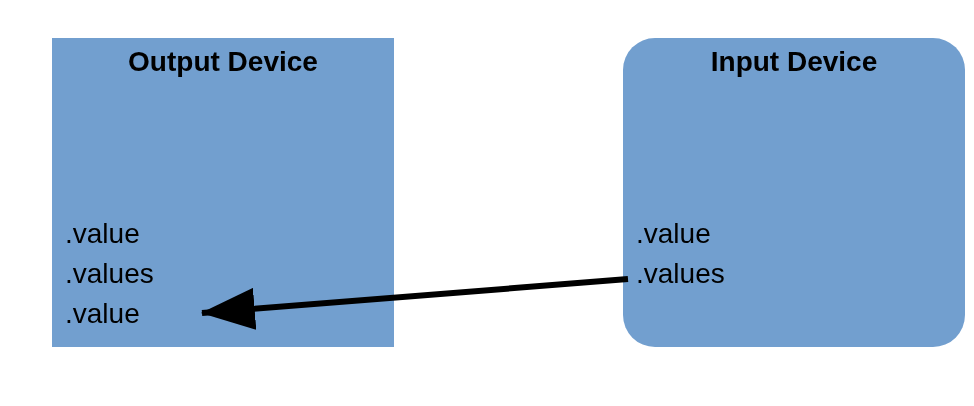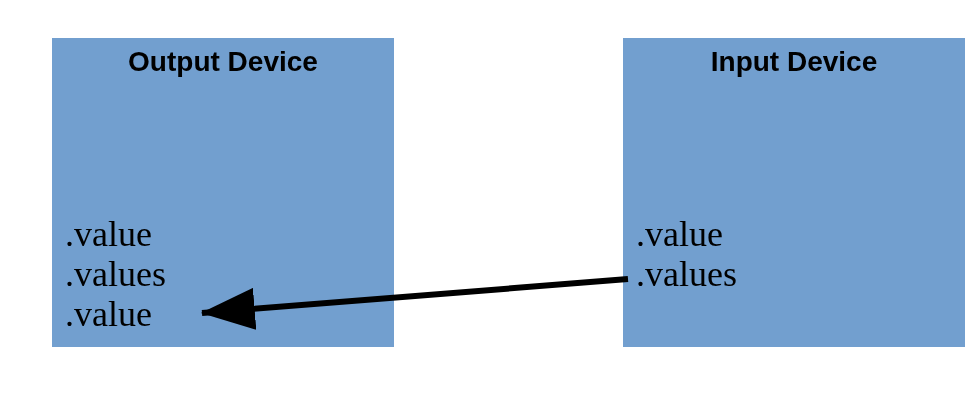--- a/index.html
+++ b/index.html
@@ -23,37 +23,36 @@
   }
   .device-box {
     position: absolute;
     top: 38px;
     width: 342px;
     height: 309px;
     background: var(--box-fill);
     color: var(--text-color);
   }
   .box-output { left: 28px; }
-  .box-input  { left: 599px; }
+  .box-input  { left: 599px; border-radius: 32px; }
   .box-title {
     padding-top: 7px;
     text-align: center;
     font-weight: bold;
     font-size: 28px;
     line-height: 34px;
     color: var(--text-color);
   }
   .props {
     position: absolute;
     left: 13px;
     top: 176px;
-    font-size: 36px;
+    font-size: 28px;
     line-height: 40px;
     color: var(--text-color);
-    font-family: Liberation Serif, serif;
   }
   .arrow-layer {
     position: absolute;
     left: 0; top: 0;
     width: 974px; height: 406px;
     pointer-events: none;
   }
   .arrow-layer line { stroke: var(--arrow-color); stroke-width: 6; }
   .arrow-layer marker path { fill: var(--arrow-color); }
 </style>

